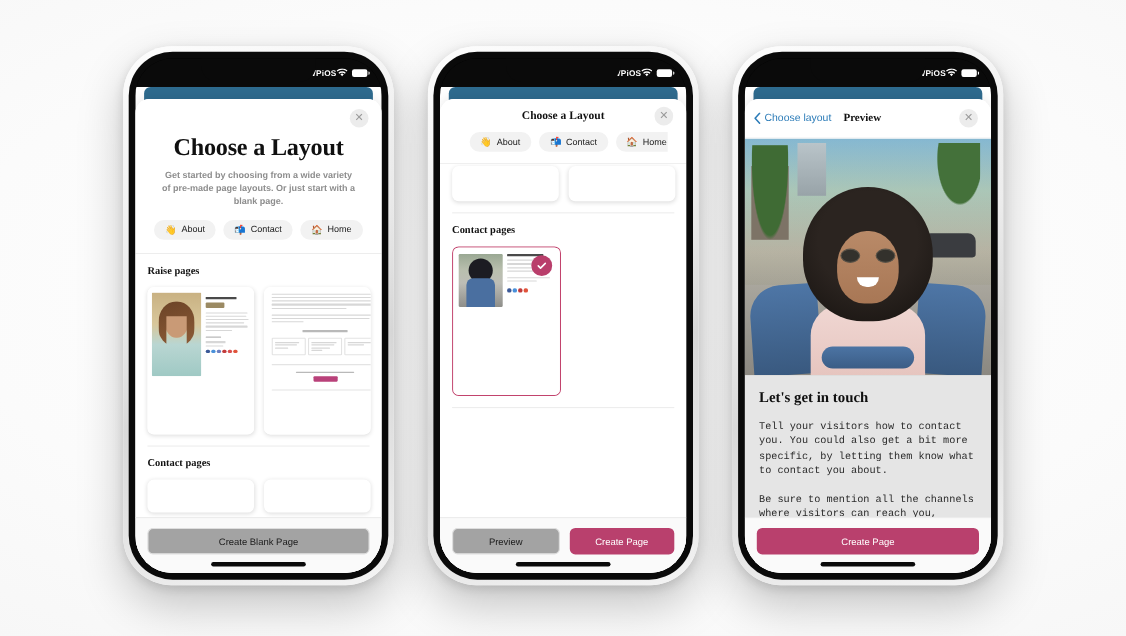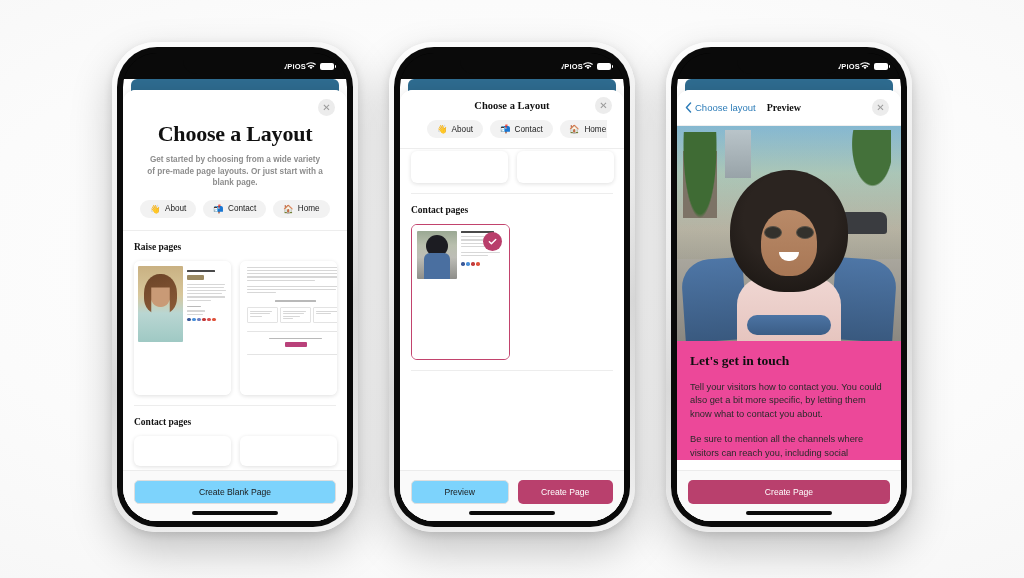--- a/index.html
+++ b/index.html
@@ -332,21 +332,21 @@
     display: flex; gap: 9px;
   }
   .btn {
     flex: 1 1 0;
     height: 24px;
     border-radius: 5px;
     display: flex; align-items: center; justify-content: center;
     font-size: 8.6px;
     box-sizing: border-box;
   }
-  .btn.outline { border: 1px solid #dedede; background: #7dd3fc; color: #1a1a1a; }
+  .btn.outline { border: 1px solid #dedede; background: #a3a3a3; color: #1a1a1a; }
   .btn.primary { background: #b9406d; color: #fff; }
 
   
   .preview-hero {
     width: 100%; height: 215px;
     background:
       linear-gradient(to bottom, rgba(255,255,255,.05), rgba(0,0,0,.05)),
       linear-gradient(to bottom,#7fb4cf 0%,#a9c6b6 22%,#b9b5a4 48%,#9d9b90 72%,#8d8b82 100%);
     position: relative; overflow: hidden;
   }
@@ -410,31 +410,31 @@
   .ph-jacket-l { left: 6px; border-radius: 28px 8px 0 0; transform: rotate(-4deg); }
   .ph-jacket-r { right: 6px; border-radius: 8px 28px 0 0; transform: rotate(4deg); }
   .ph-arm {
     position:absolute; left:50%; bottom:6px; transform: translateX(-50%);
     width: 84px; height: 20px; border-radius: 10px;
     background: linear-gradient(to bottom,#4c74a4,#3b5d86);
   }
 
   .preview-content {
     padding: 12px 13px 0;
-    background: #ec4899;
+    background: #e5e5e5;
   }
   .preview-h1 {
     font-family: "Liberation Serif", serif;
     font-weight: bold;
     font-size: 13.5px;
     color: #0f0f0f;
     margin: 0 0 12px;
   }
   .preview-p {
-    font-family: Liberation Sans, sans-serif;
+    font-family: Liberation Mono, monospace;
     font-size: 9.3px;
     line-height: 1.45;
     color: #2a2a2a;
     margin: 0 0 12px;
   }
 </style>
 </head>
 <body>
 
 <div id="stage">

